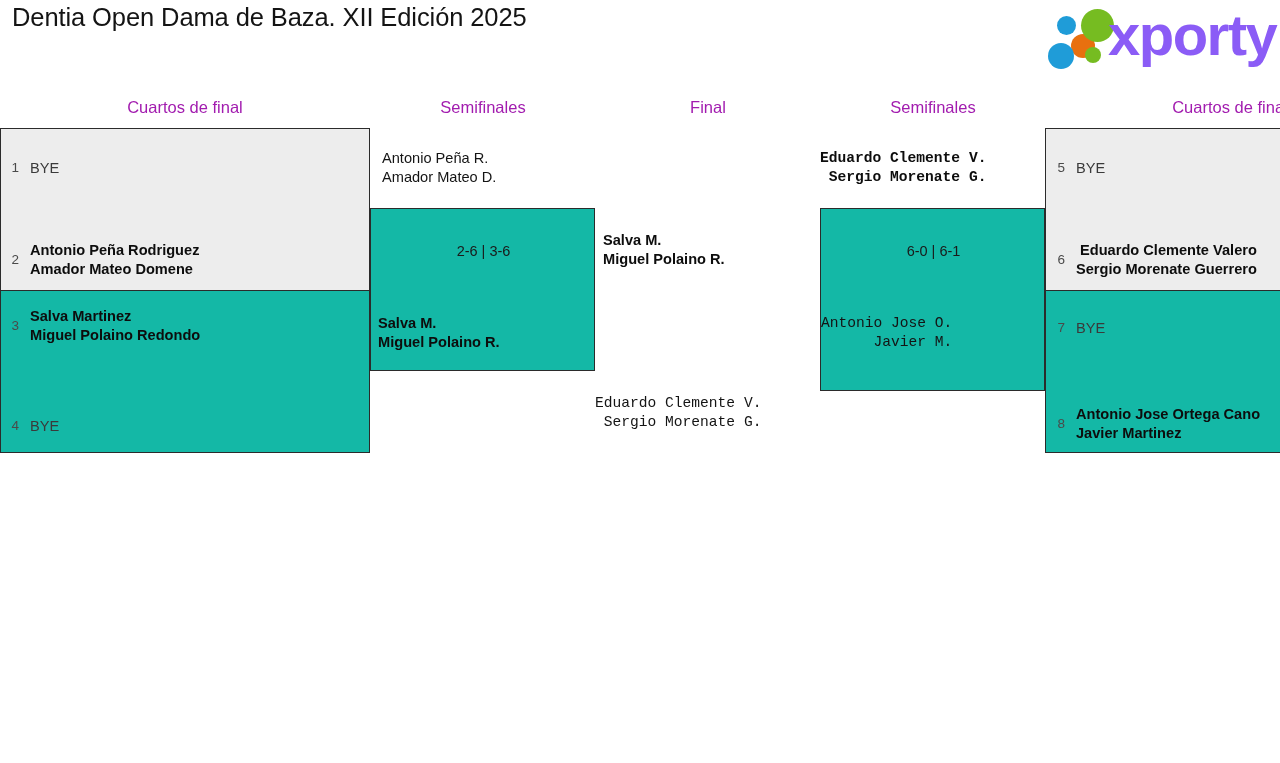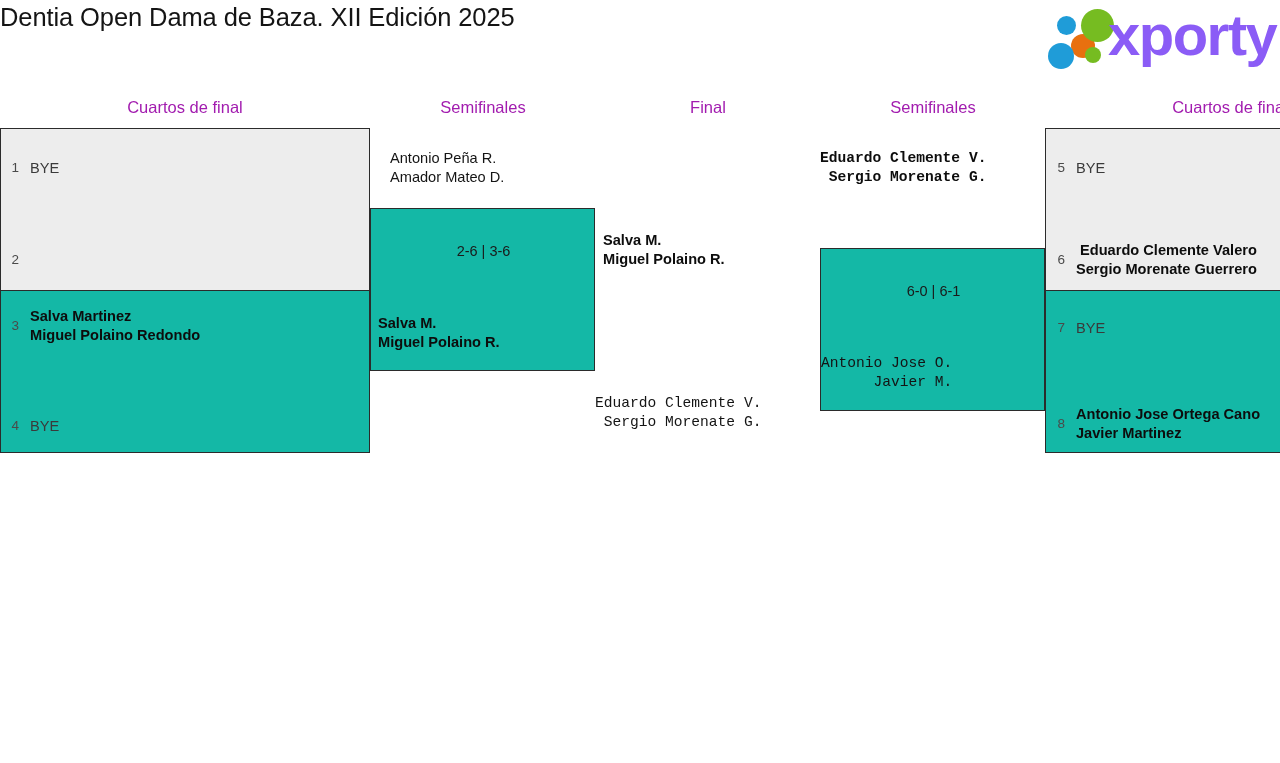--- a/index.html
+++ b/index.html
@@ -27,21 +27,21 @@
   #title-block {
     position: absolute;
     left: 0; top: 2px;
     font-size: 25.5px;
     line-height: 30px;
     font-weight: 400;
     color: #141414;
     letter-spacing: -0.1px;
     white-space: nowrap;
   }
-  #title-line1, #title-line2 { display: block; }
+  #title-line1, #title-line2 { display: block; margin-left: 12px; }
 
   
   #logo {
     position: absolute;
     right: 8px;
     top: 4px;
     width: 232px;
     height: 66px;
   }
   #logo-dots {
@@ -158,40 +158,44 @@
 
 <div class="match-box shaded" style="left:0px;top:128px;width:370px;height:163px;">
   <div class="slot" style="top:14px;width:370px;height:50px;padding-left:4px;">
     <span class="seed">1</span>
     <span class="names bye" style="margin-left:11px;">
       <span class="nm">BYE</span>
     </span>
   </div>
   <div class="slot" style="top:106px;width:370px;height:50px;padding-left:4px;">
     <span class="seed">2</span>
+    <span class="names win" style="margin-left:11px;">
+      <span class="nm">Antonio Peña Rodriguez</span>
+      <span class="nm">Amador Mateo Domene</span>
+    </span>
   </div>
 </div>
 
 <div class="match-box" style="left:0px;top:290px;width:370px;height:163px;">
   <div class="slot" style="top:10px;width:370px;height:50px;padding-left:4px;">
     <span class="seed">3</span>
     <span class="names win" style="margin-left:11px;">
       <span class="nm">Salva Martinez</span>
       <span class="nm">Miguel Polaino Redondo</span>
     </span>
   </div>
   <div class="slot" style="top:110px;width:370px;height:50px;padding-left:4px;">
     <span class="seed">4</span>
     <span class="names bye" style="margin-left:11px;">
       <span class="nm">BYE</span>
     </span>
   </div>
 </div>
 
-<div class="slot" style="left:370px;top:148px;width:225px;height:40px;padding-left:20px;">
+<div class="slot" style="left:370px;top:148px;width:225px;height:40px;padding-left:12px;">
   <span class="names">
     <span class="nm">Antonio Peña R.</span>
     <span class="nm">Amador Mateo D.</span>
   </span>
 </div>
 
 <div class="match-box" style="left:370px;top:208px;width:225px;height:163px;">
   <div class="score" style="left:0px;top:33px;width:225px;">2-6 | 3-6</div>
   <div class="slot" style="top:102px;width:225px;height:44px;padding-left:7px;">
     <span class="names win">
@@ -217,21 +221,21 @@
   </span>
 </div>
 
 <div class="slot right" style="left:820px;top:148px;width:225px;height:40px;padding-right:7px;">
   <span class="names win alignright">
     <span class="nm">Eduardo Clemente V.</span>
     <span class="nm">Sergio Morenate G.</span>
   </span>
 </div>
 
-<div class="match-box" style="left:820px;top:208px;width:225px;height:163px;margin-top:40px;">
+<div class="match-box" style="left:820px;top:208px;width:225px;height:183px;">
   <div class="score" style="left:0px;top:33px;width:225px;">6-0 | 6-1</div>
   <div class="slot right" style="top:102px;width:225px;height:44px;padding-right:15px;">
     <span class="names alignright">
       <span class="nm">Antonio Jose O.</span>
       <span class="nm">Javier M.</span>
     </span>
   </div>
 </div>
 
 <div class="match-box shaded" style="left:1045px;top:128px;width:370px;height:163px;">

